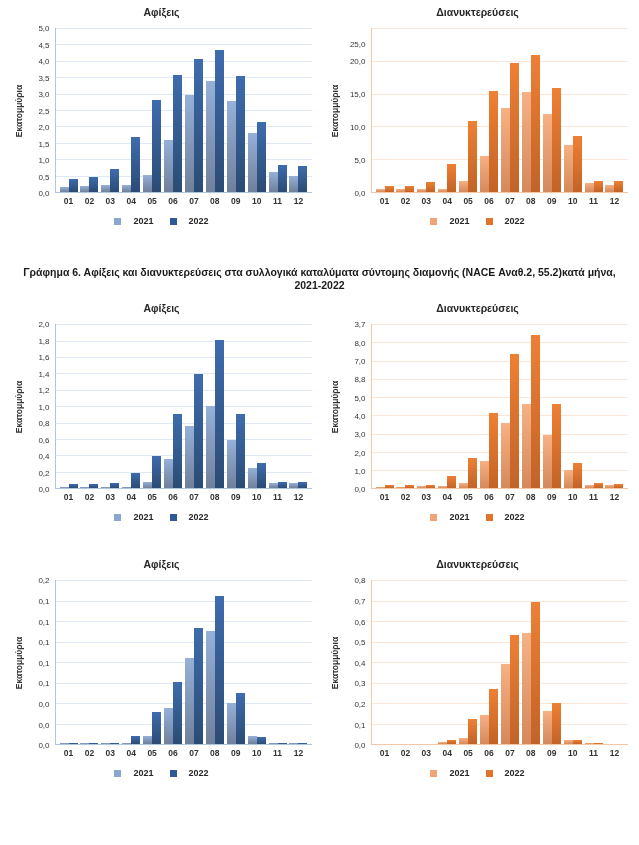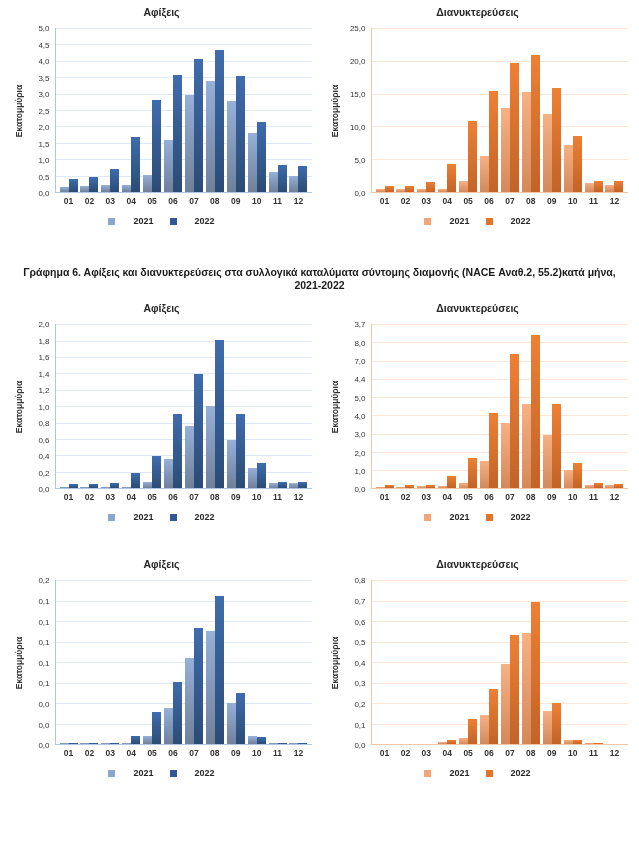--- a/index.html
+++ b/index.html
@@ -50,21 +50,21 @@
   .xlabels {
     margin-left: 44px; display: flex; justify-content: space-between;
     padding: 3px 4px 0 4px;
     align-items: center;
   }
   .xlabels span {
     width: 18px; text-align: center;
     font-size: 8.5px; font-weight: bold; color: #333333;
   }
   .legend { display: flex; justify-content: center; gap: 16px; margin-top: 10px; }
-  .legend-item { display: flex; align-items: center; gap: 18px; justify-content: flex-end; }
+  .legend-item { display: flex; align-items: center; gap: 12px; justify-content: flex-end; }
   .legend-swatch { width: 7px; height: 7px; }
   .legend-label { font-size: 9px; font-weight: bold; color: #262626; }
 </style>
 </head>
 <body>
 
 <div class="page">
 
   <section class="section">
     <div class="charts-row">
@@ -175,21 +175,21 @@
             </div>
           </div>
         </div>
       <div class="chart" style="--grid: #FBE6D7; --axis: #F3C7A5; --c0top: #F6B184; --c0bot: #D5895B; --c1top: #EE8034; --c1bot: #C26327;">
           <div class="chart-title">Διανυκτερεύσεις</div>
           <div class="chart-body" style="height: 165px;">
             <div class="ylab">
               <span>Εκατομμύρια</span>
             </div>
             <div class="yticks">
-              <span style="top: 0px; padding-left: 25px;">25,0</span>
+              <span style="top: 16px; padding-left: 25px;">25,0</span>
               <span style="top: 33px;">20,0</span>
               <span style="top: 66px;">15,0</span>
               <span style="top: 99px;">10,0</span>
               <span style="top: 132px;">5,0</span>
               <span style="top: 165px;">0,0</span>
             </div>
             <div class="plot">
               <div class="gridline" style="top: 0%;"></div>
               <div class="gridline" style="top: 20%;"></div>
               <div class="gridline" style="top: 40%;"></div>
@@ -388,21 +388,21 @@
       <div class="chart" style="--grid: #FBE6D7; --axis: #F3C7A5; --c0top: #F6B184; --c0bot: #D5895B; --c1top: #EE8034; --c1bot: #C26327;">
           <div class="chart-title">Διανυκτερεύσεις</div>
           <div class="chart-body" style="height: 165px;">
             <div class="ylab">
               <span>Εκατομμύρια</span>
             </div>
             <div class="yticks">
               <span style="top: 0px;">3,7</span>
               <span style="top: 18.3333px;">8,0</span>
               <span style="top: 36.6667px;">7,0</span>
-              <span style="top: 55px;">4,4</span>
+              <span style="top: 55px;">8,8</span>
               <span style="top: 73.3333px;">5,0</span>
               <span style="top: 91.6667px;">4,0</span>
               <span style="top: 110px;">3,0</span>
               <span style="top: 128.333px;">2,0</span>
               <span style="top: 146.667px;">1,0</span>
               <span style="top: 165px;">0,0</span>
             </div>
             <div class="plot">
               <div class="gridline" style="top: 0%;"></div>
               <div class="gridline" style="top: 11.1111%;"></div>

